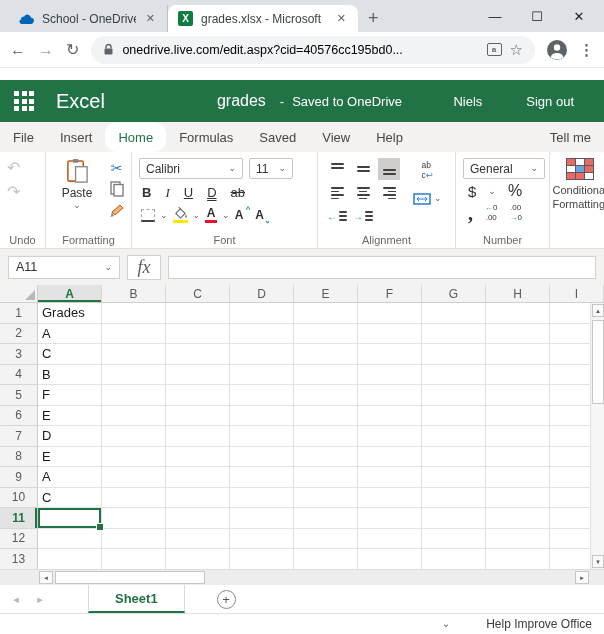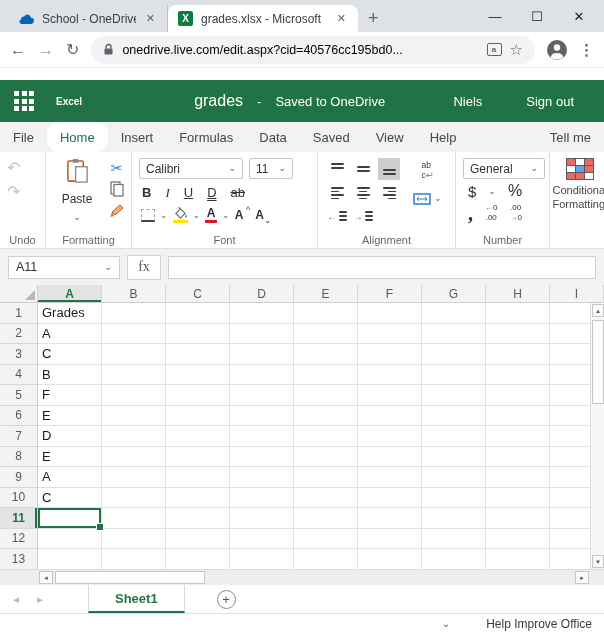--- a/index.html
+++ b/index.html
@@ -30,40 +30,40 @@
   .translate-box { width:15px; height:13px; border:1.5px solid #5f6368; border-radius:2px; font-size:8px;
                    color:#5f6368; display:flex; align-items:center; justify-content:center; font-weight:bold;}
   .star { font-size:15px; color:#5f6368; }
   .menu3 { font-size:15px; color:#5f6368; font-weight:bold; }
 
   
   .pagegap { height:12px; background:#fff; }
   .greenbar { height:42px; background:#217346; display:flex; align-items:center; color:#fff; padding:0 14px; }
   .waffle { display:grid; grid-template-columns:repeat(3,5px); gap:2.5px; }
   .waffle i { width:5px; height:5px; background:#fff; }
-  .gb-app { font-size:10px; margin-left:22px; font-weight:700; }
+  .gb-app { font-size:20px; margin-left:22px; font-weight:400; }
   .gb-doc { font-size:16px; margin-left:112px; }
   .gb-dash { font-size:13px; margin-left:14px; opacity:.95; }
-  .gb-status { font-size:13px; margin-left:14px; }
+  .gb-status { font-size:13px; margin-left:8px; }
   .gb-user { font-size:13px; margin-left:auto; margin-right:44px; }
   .gb-signout { font-size:13px; margin-right:16px; }
 
   
   .ribbontabs { height:30px; background:#f3f2f1; display:flex; font-size:13px; color:#484644; }
   .rtab { padding:0 13px; display:flex; align-items:center; white-space:nowrap;border-radius:12px; }
   .rtab.active { background:#fff; color:#217346; }
   .rtab.last { margin-left:auto; }
 
   
   .ribbon { height:97px; background:#fff; border-bottom:1px solid #e1dfdd; display:flex; overflow:hidden; }
   .rgroup { position:relative; border-right:1px solid #e1dfdd; padding:6px 7px 16px; display:flex; gap:8px; }
   .glabel { position:absolute; left:0; right:0; bottom:2px; text-align:center; font-size:11px; color:#696764; }
   .colstack { display:flex; flex-direction:column; gap:8px; align-items:center; padding-top:2px; }
   .dis { color:#c8c6c4; font-size:16px; line-height:1; }
-  .pastebtn { display:flex; flex-direction:column; align-items:center; width:48px; font-size:12px; color:#333; gap:7px; }
+  .pastebtn { display:flex; flex-direction:column; align-items:center; width:48px; font-size:12px; color:#333; gap:1px; }
   .chev { font-size:9px; color:#605e5c; line-height:1; }
   .clipcol { display:flex; flex-direction:column; gap:6px; align-items:center; padding-top:3px; }
   .cutic { color:#2b7cd3; font-size:14px; line-height:1; }
   .fontgrp { display:flex; flex-direction:column; gap:6px; }
   .selrow { display:flex; gap:6px; }
   .select { border:1px solid #c8c6c4; border-radius:2px; height:21px; display:flex; align-items:center;
             padding:0 6px; font-size:12px; color:#333; background:#fff; gap:6px; }
   .select .chev { margin-left:auto; }
   .w-name { width:104px; } .w-size { width:44px; } .w-num { width:82px; }
   .fmtrow { display:flex; gap:14px; align-items:baseline; padding-left:3px; font-size:13px; color:#323130; }
@@ -113,22 +113,22 @@
             background:#5a5a5a; border:1px solid #5a5a5a; }
   .cficon i { background:#fff; } .cficon .r { background:#e86b63; } .cficon .b { background:#6aa3e0; }
   .cftext { font-size:11px; color:#484644; line-height:1.3; text-align:left; white-space:nowrap; }
 
   
   .fbar { height:36px; background:#f3f2f1; display:flex; align-items:center; padding:0 8px; }
   .namebox { width:112px; height:23px; background:#fff; border:1px solid #d1d0ce; display:flex;
              align-items:center; padding:0 7px; font-size:12.5px; color:#323130; }
   .namebox .chev { margin-left:auto; }
   .fxbtn { width:34px; height:25px; background:#fff; border:1px solid #d1d0ce; margin-left:7px;
-           display:flex; align-items:center; justify-content:center; font-size:14px; color:#5a5a5a;
-           font-family:"Liberation Serif",serif; }
+           display:flex; align-items:center; justify-content:center; font-size:18px; color:#5a5a5a;
+           font-family:"Liberation Serif",serif; font-style:italic; }
   .finput { flex:1; height:23px; border:1px solid #d1d0ce; background:#fff; margin-left:7px;
             font-size:12.5px; padding:0 5px; font-family:"Liberation Sans",sans-serif; }
 
   
   .gridwrap { position:relative; height:284px; overflow:hidden; background:#fff; }
   .grid { display:grid; grid-template-columns:38px repeat(8,64px) 54px; grid-template-rows:18px repeat(13,20.5px); }
   .corner { background:#f3f3f3; border-right:1px solid #cfcfcf; border-bottom:1px solid #cfcfcf; position:relative; }
   .corner::after { content:''; position:absolute; right:2px; bottom:2px; border-style:solid;
                    border-width:0 0 10px 10px; border-color:transparent transparent #b8b8b8 transparent; }
   .ch { background:#f3f3f3; border-right:1px solid #d6d6d6; border-bottom:1px solid #cfcfcf;
@@ -233,24 +233,23 @@
   <span class="gb-app">Excel</span>
   <span class="gb-doc">grades</span>
   <span class="gb-dash">-</span>
   <span class="gb-status">Saved to OneDrive</span>
   <span class="gb-user">Niels</span>
   <span class="gb-signout">Sign out</span>
 </div>
 
 <div class="ribbontabs">
     <div class="rtab">File</div>
+    <div class="rtab">Insert</div>
     <div class="rtab active">Home</div>
-    <div class="rtab">Insert</div>
     <div class="rtab">Formulas</div>
-    <div class="rtab">Data</div>
     <div class="rtab">Saved</div>
     <div class="rtab">View</div>
     <div class="rtab">Help</div>
     <div class="rtab last">Tell me</div>
   </div>
 
 <div class="ribbon">
 
   <div class="rgroup" style="width:46px;">
     <div class="colstack">

